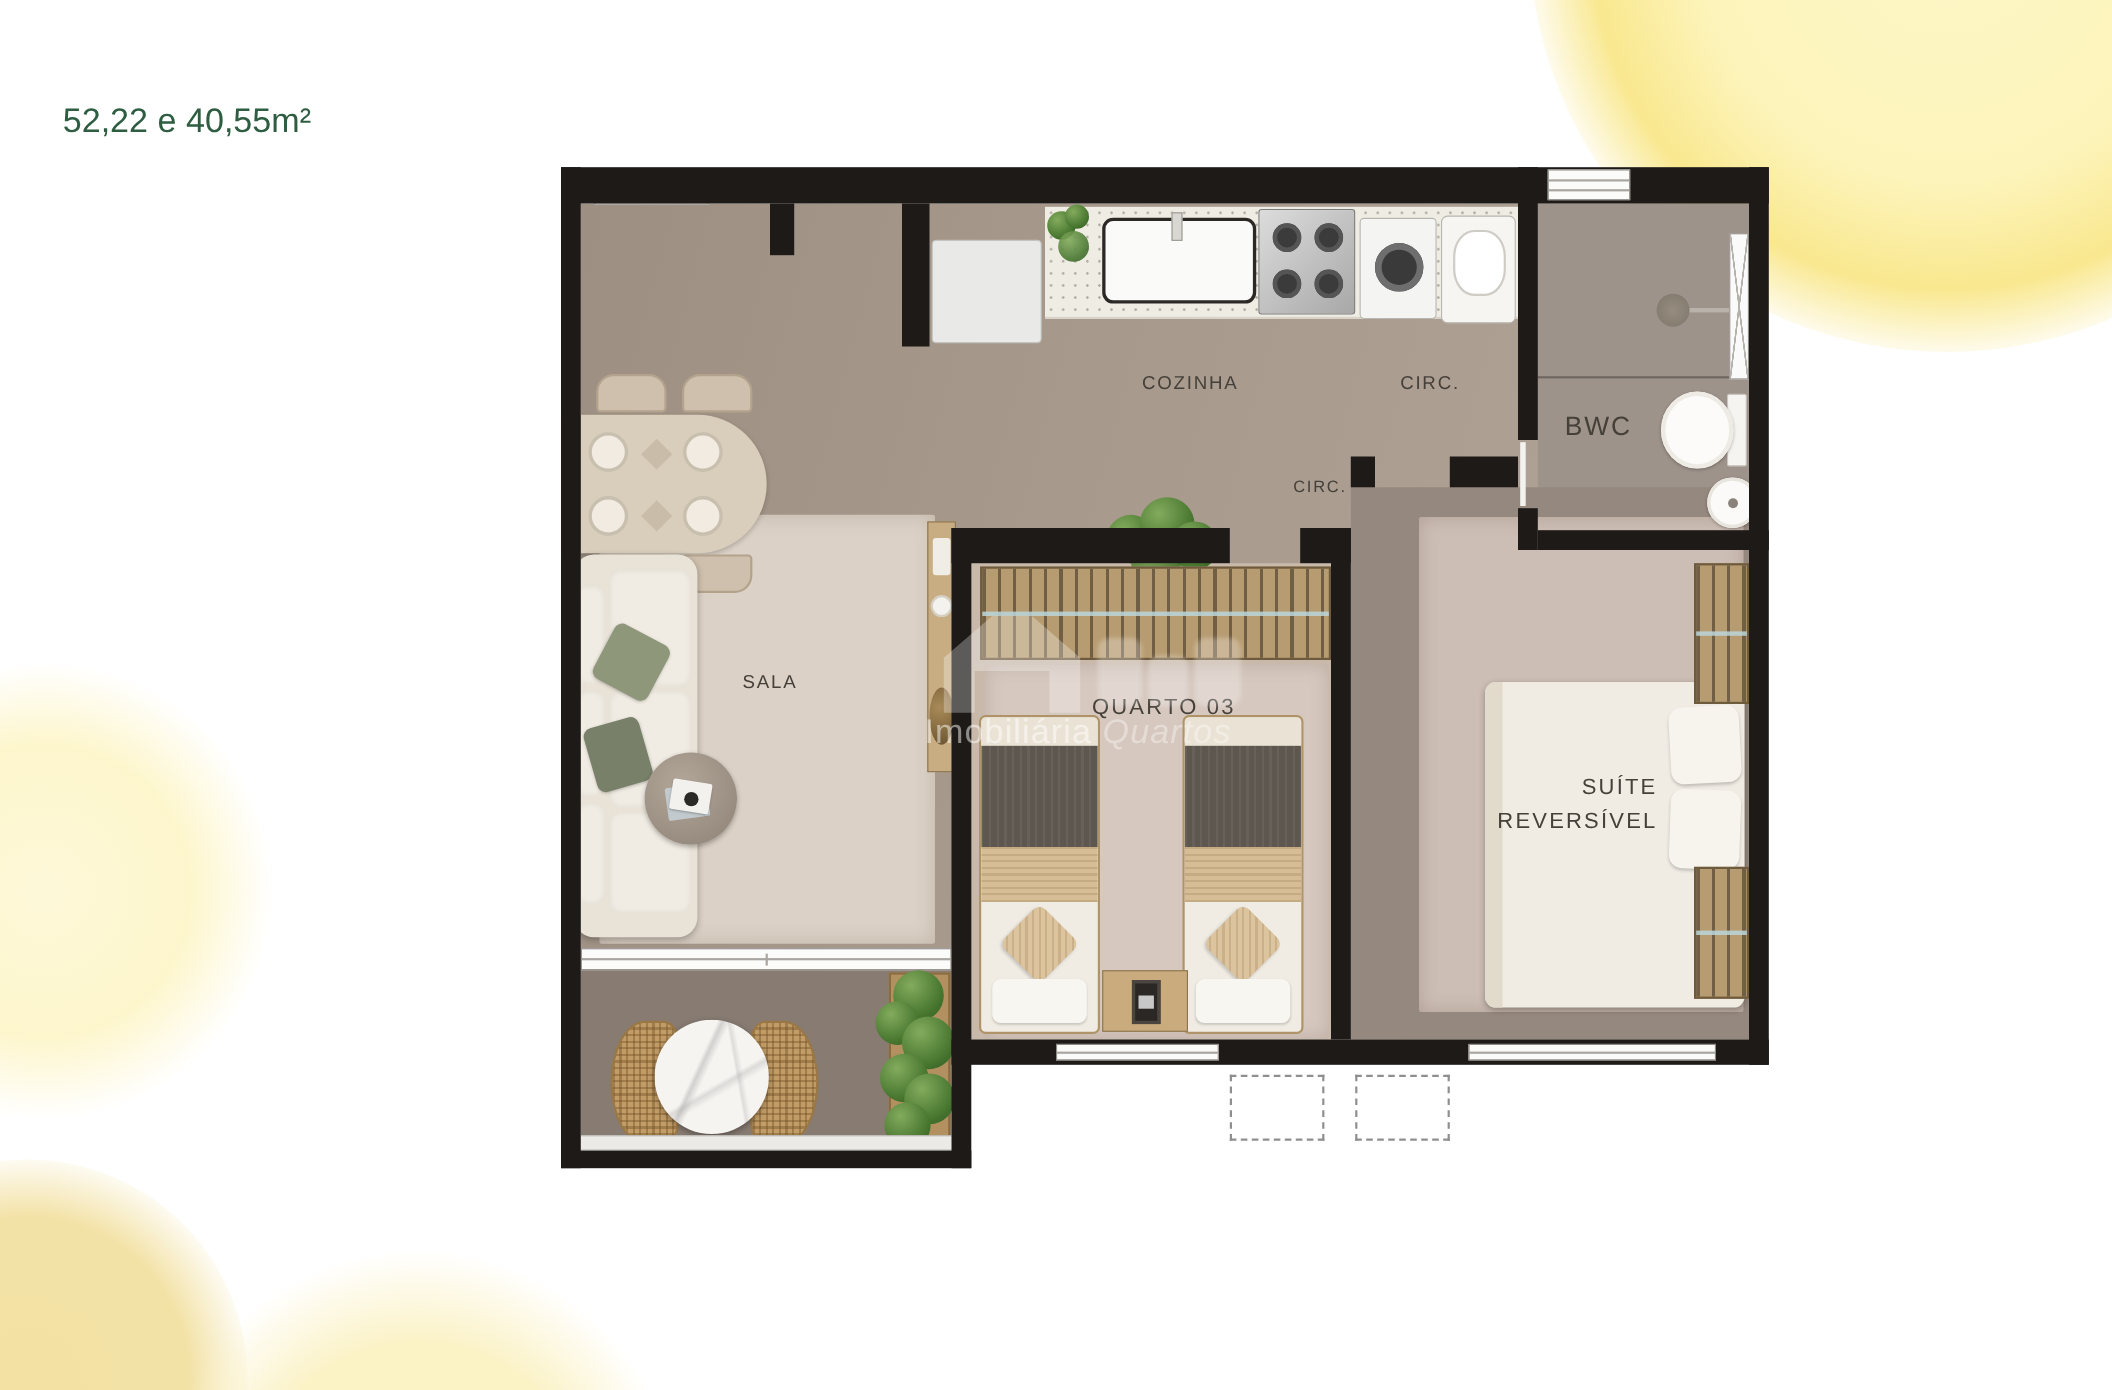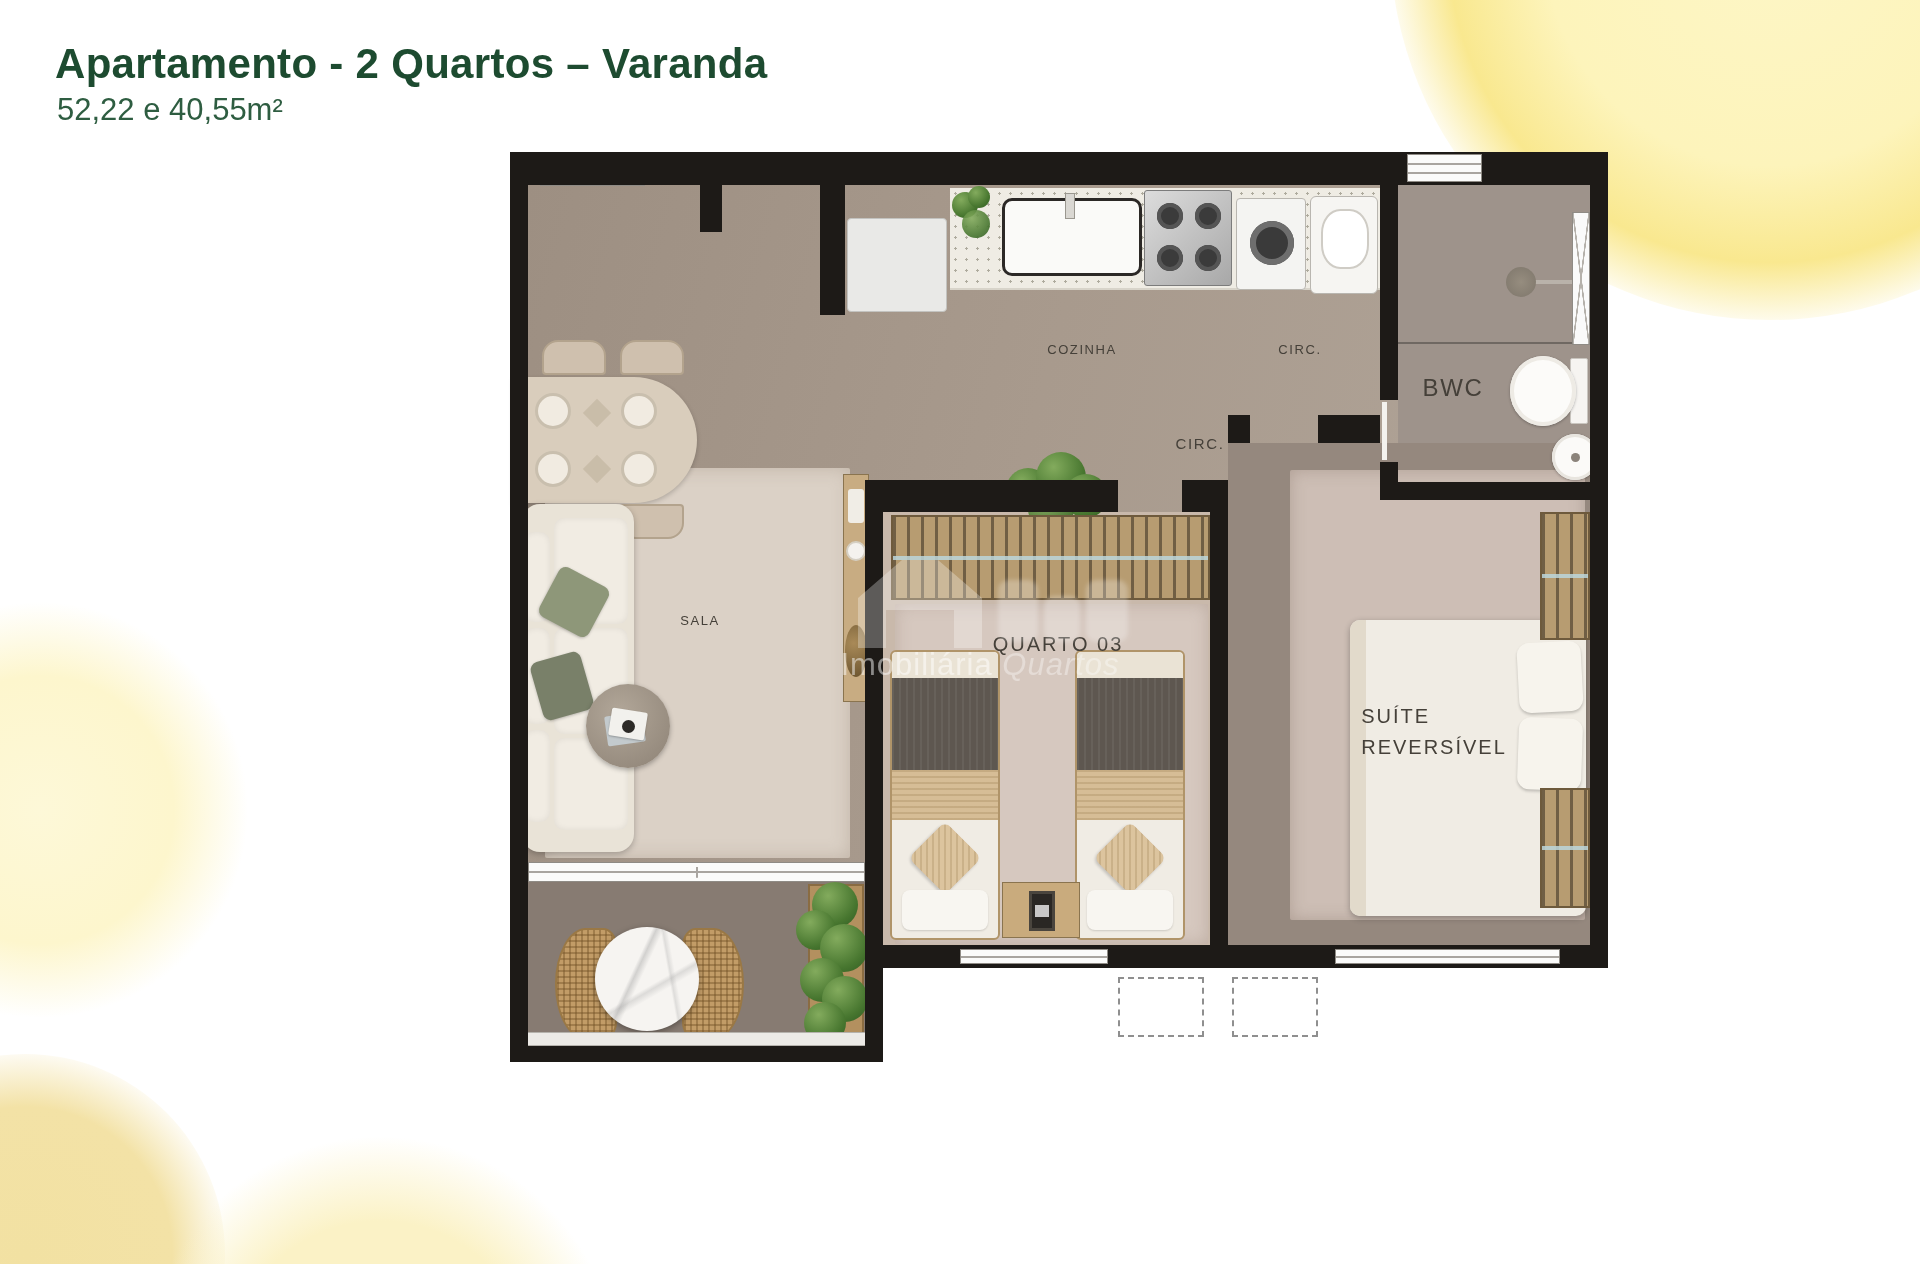--- a/index.html
+++ b/index.html
@@ -27,24 +27,24 @@
   .floor-bwc{position:absolute;left:888px;top:33px;width:192px;height:297px;background:#9e938b;}
   .floor-suite{position:absolute;left:718px;top:291px;width:362px;height:502px;background:#95887e;}
   .floor-quarto{position:absolute;left:373px;top:360px;width:327px;height:433px;background:#c9b9ab;}
   .floor-varanda{position:absolute;left:18px;top:730px;width:337px;height:150px;background:#877b72;}
   .rug{position:absolute;border-radius:2px;}
   .rug-sala{left:35px;top:316px;width:305px;height:390px;background:#dbd1c6;box-shadow:inset 0 0 18px rgba(120,100,80,.25);}
   .rug-quarto{left:385px;top:452px;width:313px;height:340px;background:#d6c8bf;box-shadow:inset 0 0 16px rgba(120,95,80,.25);}
   .rug-suite{left:780px;top:318px;width:295px;height:450px;background:#cdbeb5;box-shadow:inset 0 0 16px rgba(110,90,75,.3);}
   .win{position:absolute;background:#fbfbfa;border:1px solid #8f8b85;box-sizing:border-box;}
   .win-h{background-image:linear-gradient(#a9a5a0,#a9a5a0);background-size:100% 2px;background-position:center;background-repeat:no-repeat;}
-  .room-label{position:absolute;transform:translate(-50%,-50%);color:#454039;font-size:13px;
+  .room-label{position:absolute;transform:translate(-50%,-50%);color:#454039;font-size:17px;
     letter-spacing:1.6px;white-space:nowrap;font-weight:400;}
   .room-label.big{font-size:20px;letter-spacing:2px;}
-  .room-label.twoline{text-align:left;line-height:1.55;white-space:pre-line;}
+  .room-label.twoline{text-align:right;line-height:1.55;white-space:pre-line;}
   
   .wood{background:#b79c71;background-image:repeating-linear-gradient(90deg,rgba(42,34,24,.5) 0 3px,transparent 3px 14px);}
   .wood-line{position:absolute;left:0;width:100%;height:4px;background:#bcd6da;opacity:.85;}
   .speckle{background:#efece4;background-image:radial-gradient(rgba(95,90,72,.45) 1px,transparent 1.3px);background-size:11px 11px;}
   .weave{background:#c29c67;background-image:
     repeating-linear-gradient(0deg,rgba(110,78,35,.4) 0 2px,transparent 2px 6px),
     repeating-linear-gradient(90deg,rgba(110,78,35,.4) 0 2px,transparent 2px 6px);}
   .leaf{position:absolute;border-radius:50%;background:radial-gradient(circle at 35% 30%,#83ab5d,#47762f 65%,#2f5a22);}
   
   .bed-single{position:absolute;width:110px;height:290px;border:2px solid #b09469;border-radius:6px;background:#f0ece4;overflow:hidden;box-sizing:border-box;}
@@ -70,21 +70,20 @@
 </head>
 <body>
 
 <div class="page">
 
   <div class="blob blob-tr"></div>
   <div class="blob blob-left"></div>
   <div class="blob blob-bl"></div>
   <div class="blob blob-bm"></div>
 
-  <h1 class="title" style="margin:0">Apartamento - 2 Quartos – Varanda</h1>
   <div class="subtitle">52,22 e 40,55m²</div>
 
   <div class="plan">
 
     <div class="floor-base"></div>
     <div class="floor-bwc"></div>
     <div class="floor-suite"></div>
     <div class="floor-quarto"></div>
     <div class="floor-varanda"></div>
     <div class="rug rug-sala"></div>

